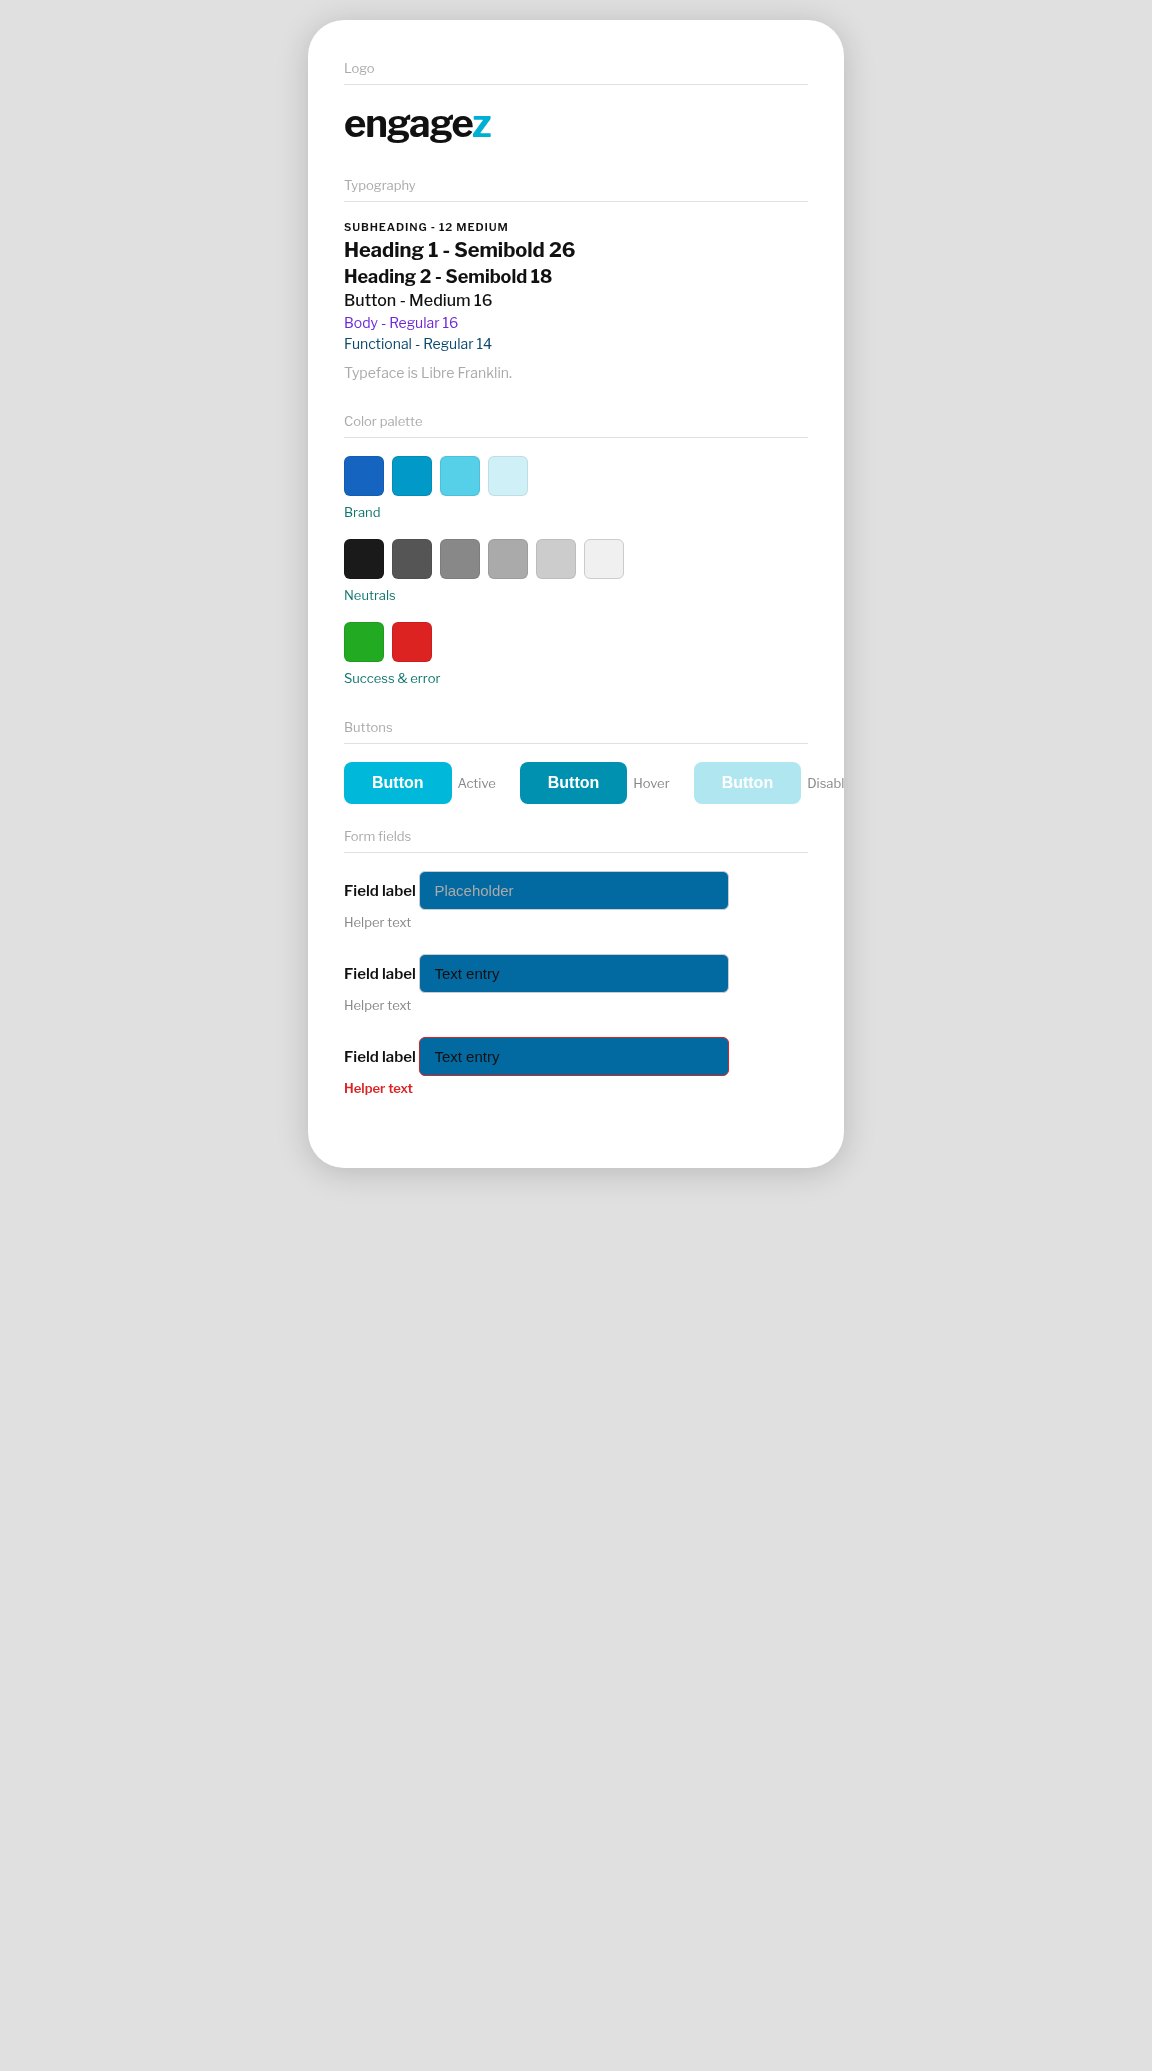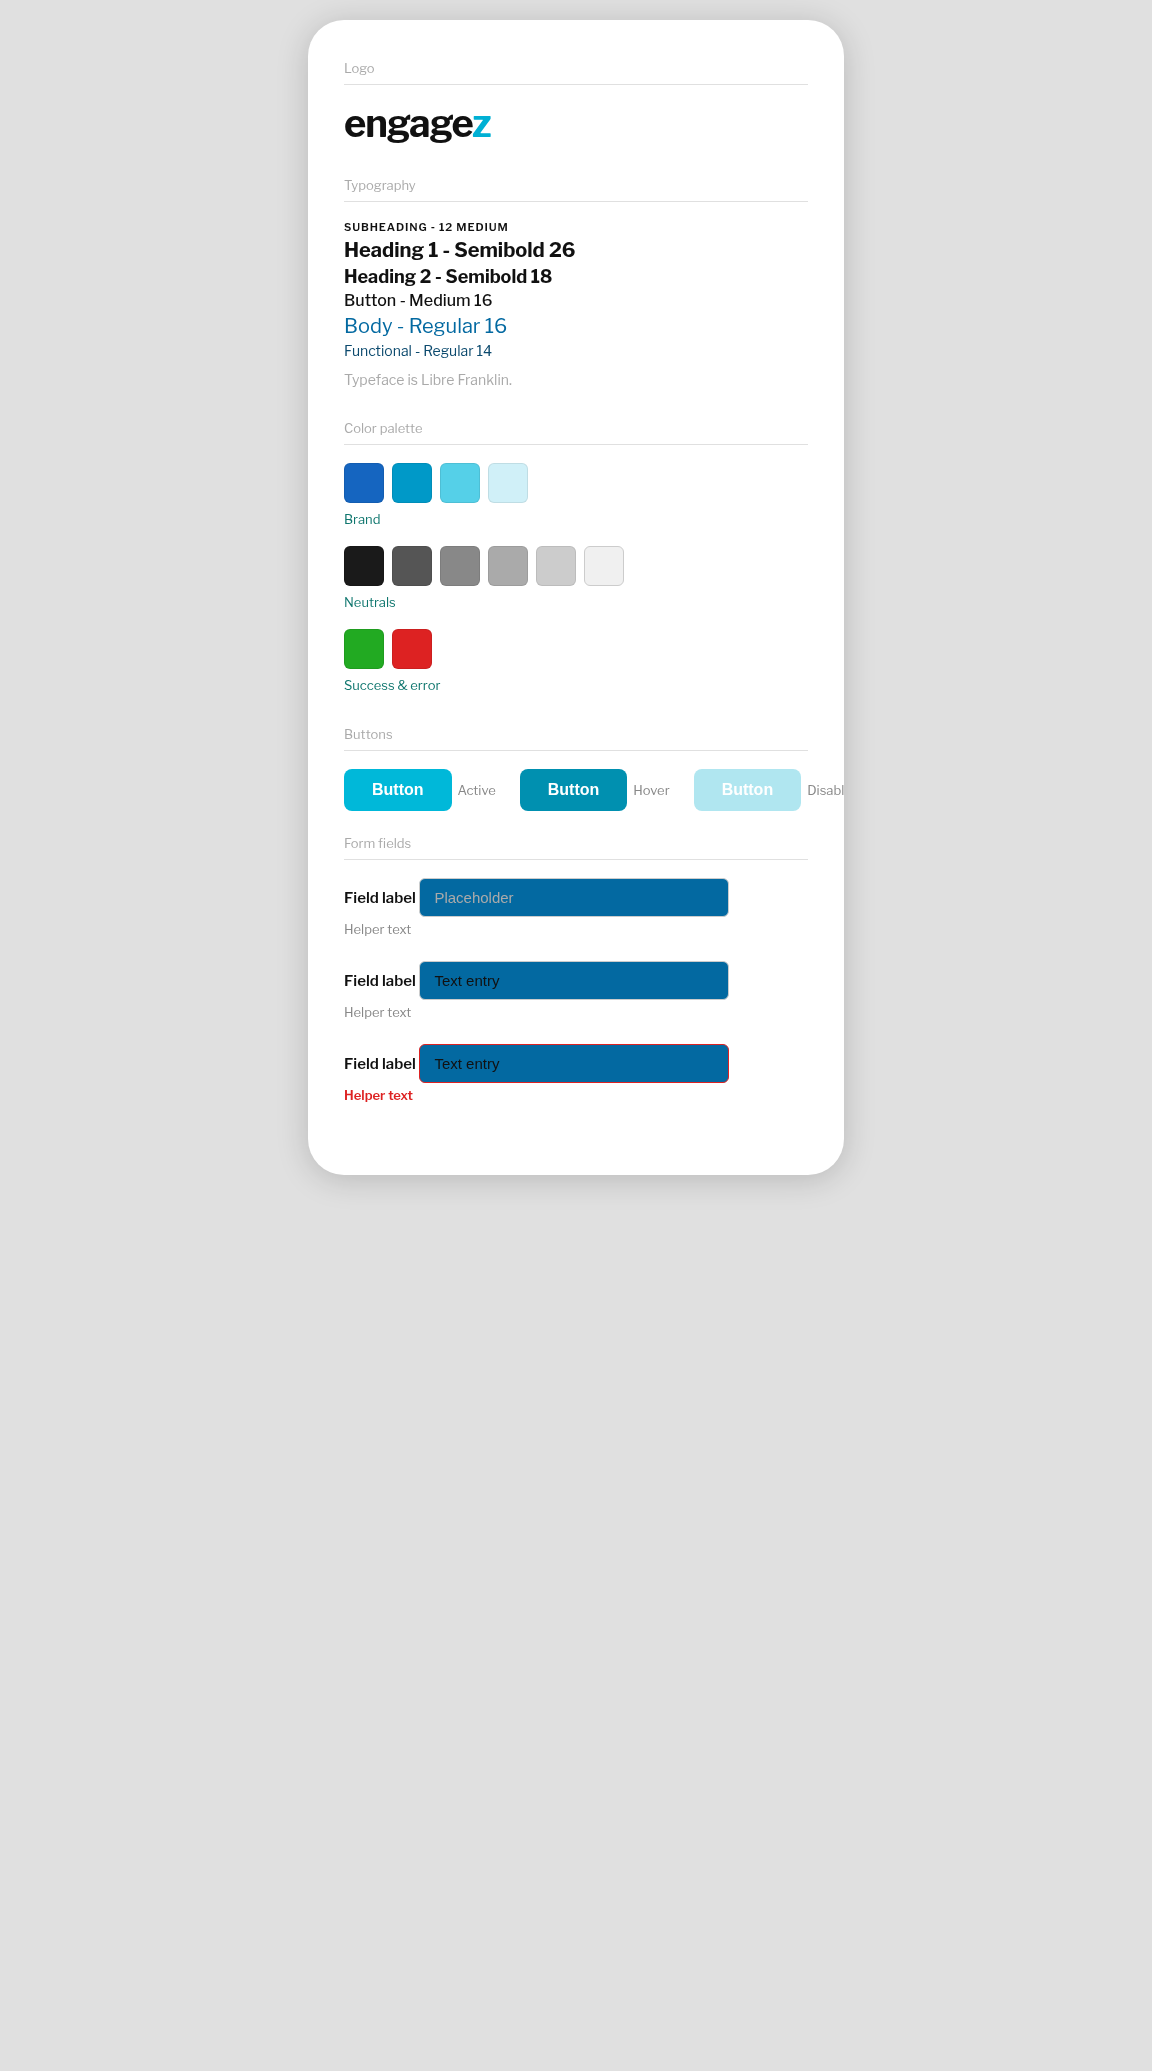--- a/index.html
+++ b/index.html
@@ -83,23 +83,23 @@
     }
 
     .type-button {
       font-size: 16px;
       font-weight: 500;
       color: #111111;
       margin-bottom: 4px;
     }
 
     .type-body {
-      font-size: 20px;
+      font-size: 14px;
       font-weight: 400;
-      color: #0369a1;
+      color: #6d28d9;
       margin-bottom: 4px;
     }
 
     .type-functional {
       font-size: 14px;
       font-weight: 400;
       color: #0c4a6e;
       margin-bottom: 12px;
     }
 

